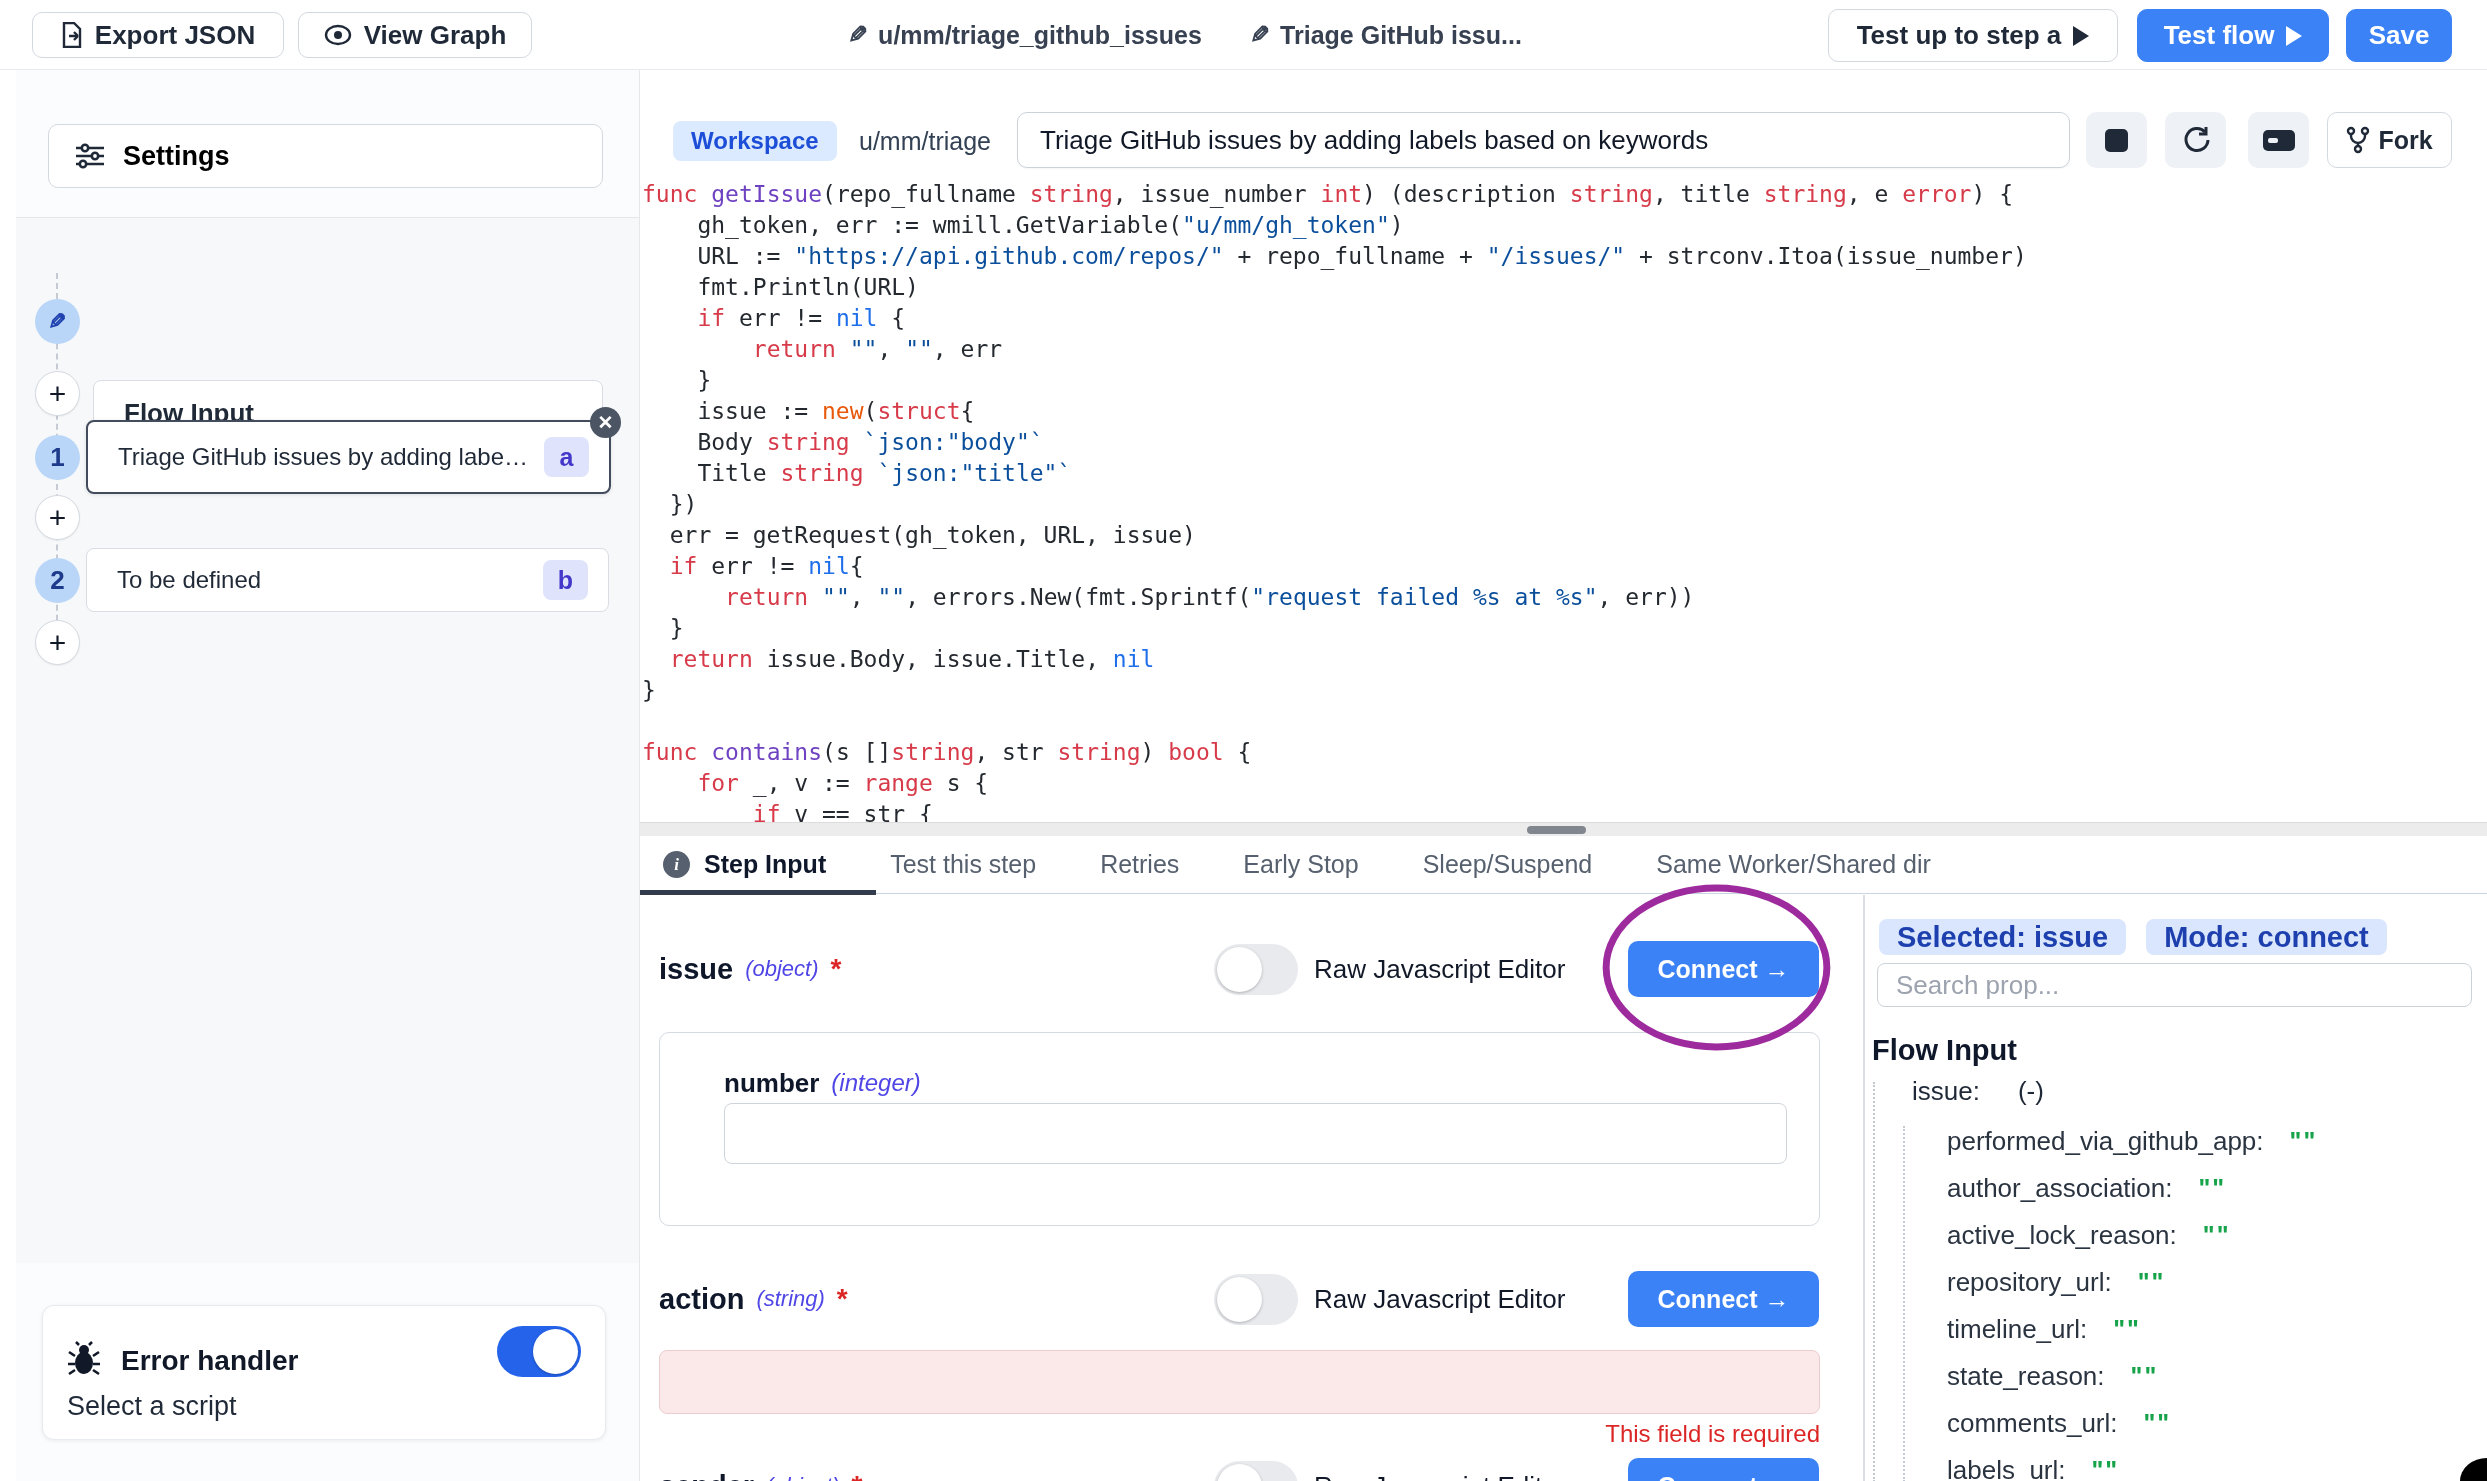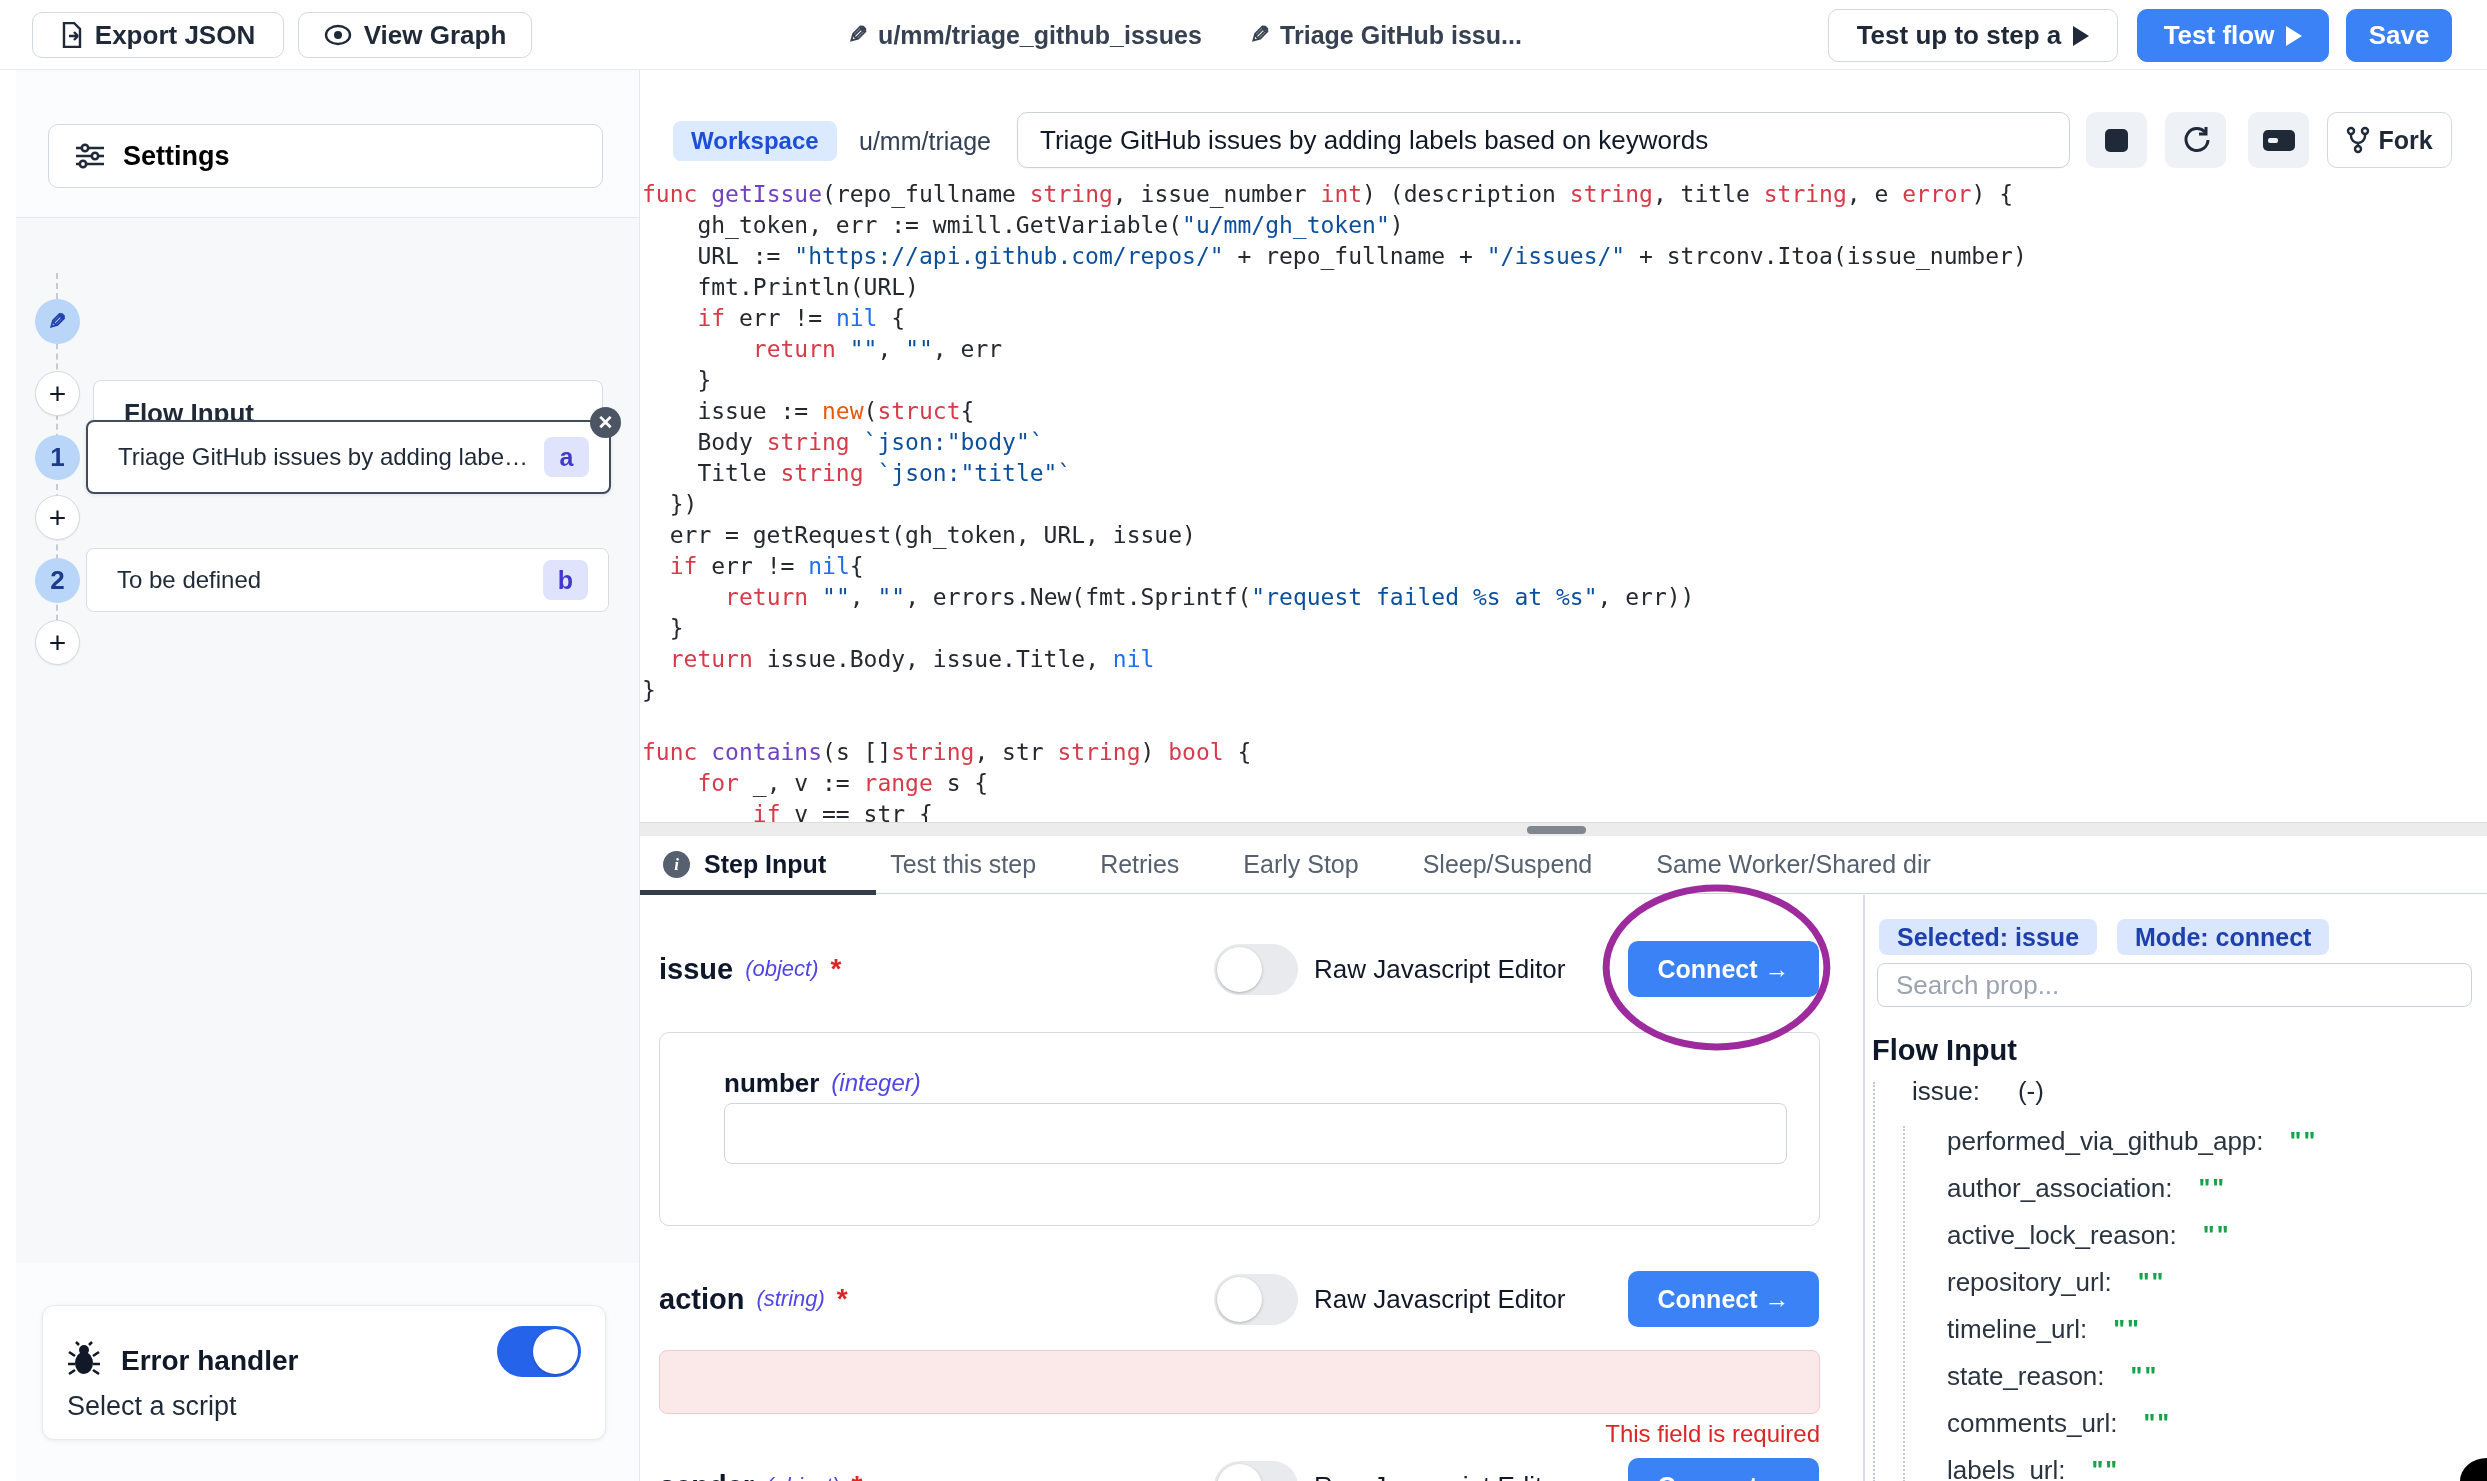--- a/index.html
+++ b/index.html
@@ -130,21 +130,21 @@
     font-size:24px; }
   .vdivider { position:absolute; left:1239px; top:0; width:2px; height:587px; background:#d9dde2; }
 
   
   .annot { position:absolute; left:975px; top:811px; width:235px; height:173px; z-index:40; pointer-events:none; }
 
   
   .panel-connect { position:absolute; left:1241px; top:0; width:623px; height:587px; }
   .badges { position:absolute; left:14px; top:24px; display:flex; gap:20px; }
   .cbadge { height:36px; padding:0 18px; background:#d9e6fd; color:#1e40af; font-weight:bold;
-    font-size:25px; border-radius:8px; display:flex; align-items:center; }
+    font-size:29px; border-radius:8px; display:flex; align-items:center; }
   .search-input { position:absolute; left:12px; top:68px; width:595px; height:44px;
     border:1px solid #cdd2d9; border-radius:8px; font-size:26px; padding:16px 18px;
     font-family:"Liberation Sans", sans-serif; color:#111827; }
   .search-input::placeholder { color:#9ca3af; }
   .fi-heading { position:absolute; left:7px; top:139px; font-weight:bold; font-size:29px; color:#0f172a; }
   .guide { position:absolute; border-left:2px dotted #c3c9d2; }
   .g-outer { left:8px; top:187px; height:400px; }
   .g-inner { left:38px; top:231px; height:356px; }
   .root-row { position:absolute; left:47px; top:181px; font-size:26px; color:#1f2937;
     display:flex; gap:38px; cursor:pointer; }

